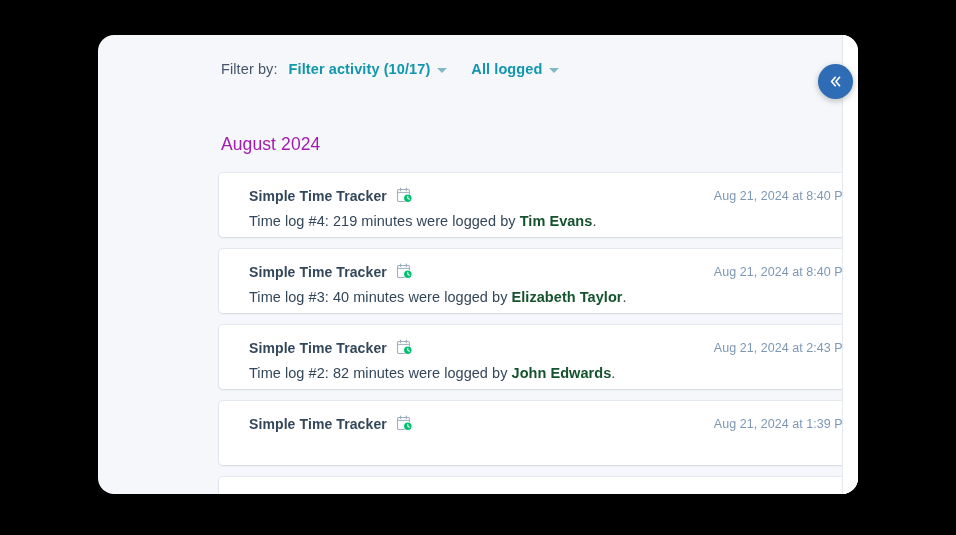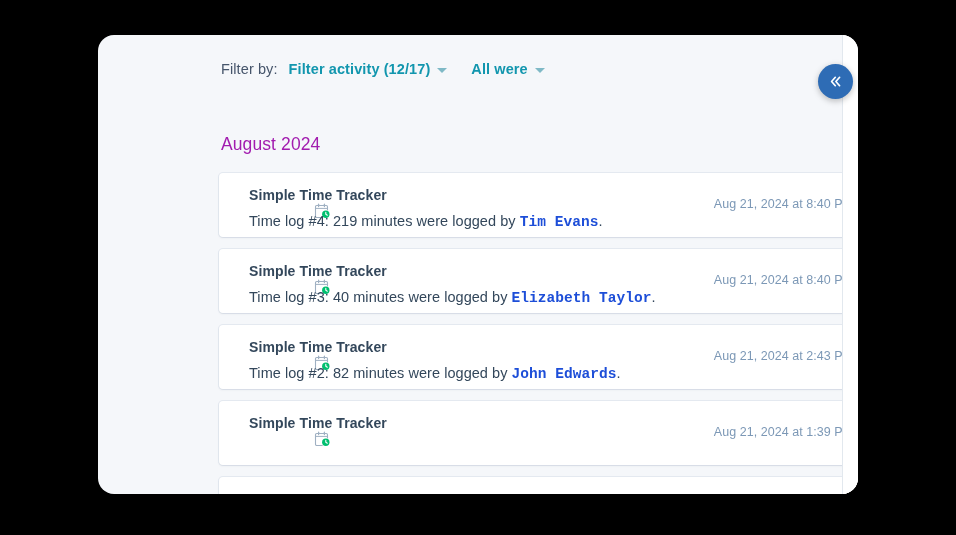--- a/index.html
+++ b/index.html
@@ -127,21 +127,20 @@
     left: 30px;
     top: 14px;
     right: 18px;
     display: flex;
     align-items: center;
     justify-content: space-between;
   }
   .app-name-wrap {
     display: flex;
     align-items: center;
-    flex-direction: column;
   }
   .app-name {
     color: #33475b;
     font-size: 14px;
     font-weight: bold;
     letter-spacing: 0.1px;
   }
   .app-icon {
     margin-left: 9px;
     display: block;
@@ -156,24 +155,23 @@
   }
   .card-row-bottom {
     position: absolute;
     left: 30px;
     top: 40px;
     color: #33475b;
     font-size: 14.5px;
     letter-spacing: 0.05px;
   }
   .user-link {
-    color: #1d4ed8;
+    color: #14532d;
     font-weight: bold;
     cursor: pointer;
-    font-family: Liberation Mono, monospace;
   }
 
   
   #collapse-button {
     position: absolute;
     left: 818px;
     top: 64px;
     width: 35px;
     height: 35px;
     border-radius: 50%;
@@ -191,26 +189,26 @@
 <body>
 
 <div id="activity-panel">
 
   <div id="panel-inner">
 
     <div id="filter-bar">
       <span class="filter-label">Filter by:</span>
 
       <div class="filter-dropdown">
-        <span class="dd-text">Filter activity (12/17)</span>
+        <span class="dd-text">Filter activity (10/17)</span>
         <span class="caret"></span>
       </div>
 
       <div class="filter-dropdown">
-        <span class="dd-text">All were</span>
+        <span class="dd-text">All logged</span>
         <span class="caret"></span>
       </div>
     </div>
 
     <div id="month-heading">August 2024</div>
 
     <div id="cards-list">
 
       <div class="activity-card">
         <div class="card-row-top">

